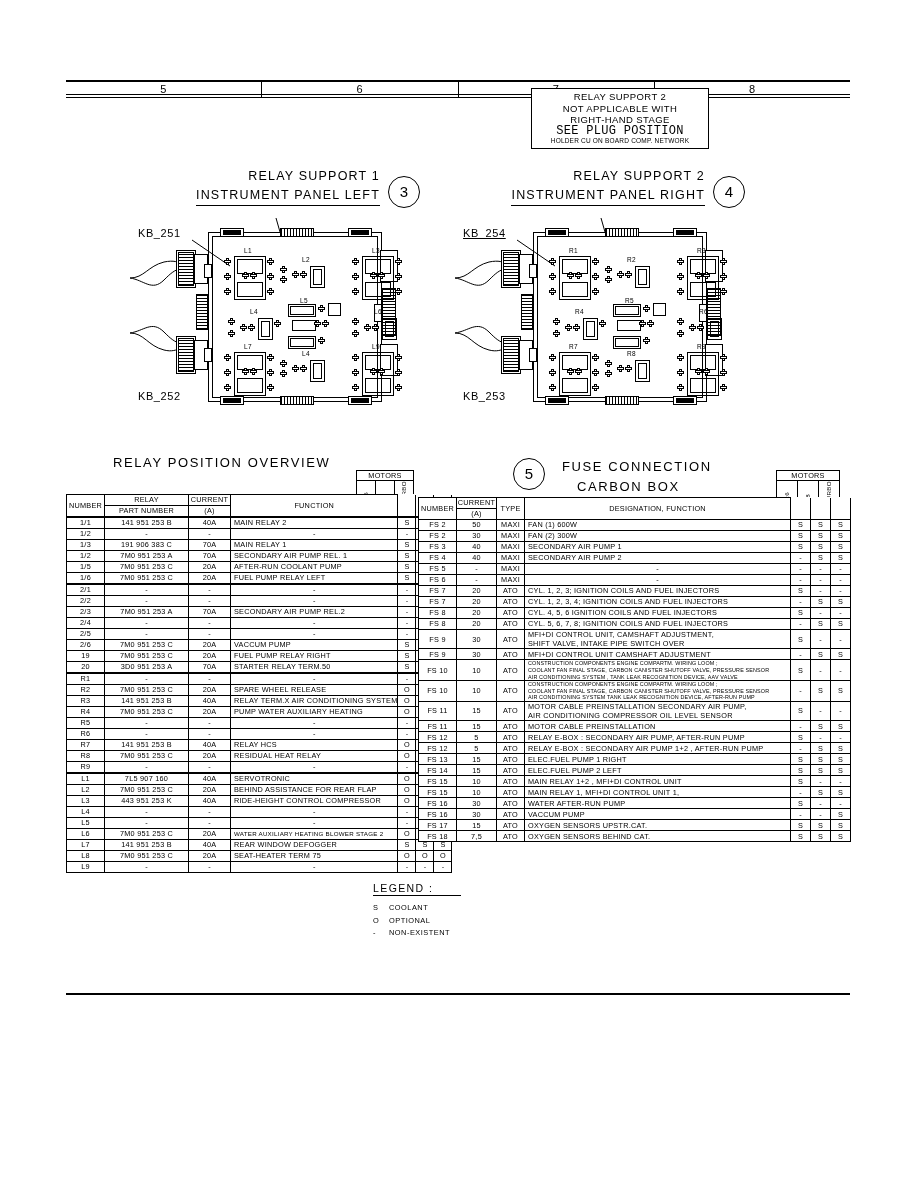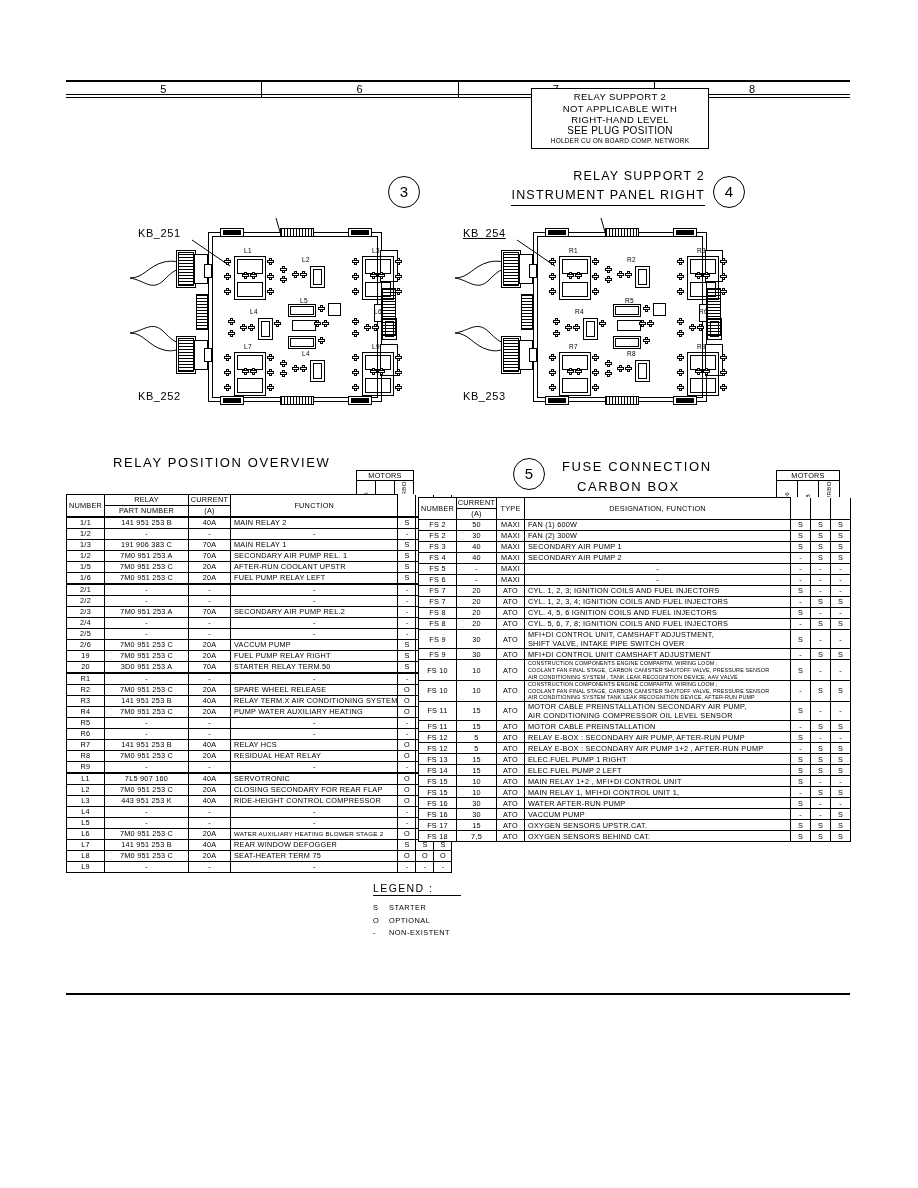--- a/index.html
+++ b/index.html
@@ -31,21 +31,21 @@
   .bottom-rule { position: absolute; left: 66px; top: 993px; width: 784px; height: 0;
      border-top: 2px solid #000; }
 
   
   .note-box {
     position: absolute; left: 531px; top: 88px; width: 176px;
     border: 1px solid #000; padding: 2px 0 3px 0; text-align: center;
     background: #fff;
   }
   .note-l1, .note-l2, .note-l3 { font-size: 9.5px; line-height: 11.5px; letter-spacing: .4px; }
-  .note-l4 { font-size: 10px; line-height: 10px; letter-spacing: .3px; }
+  .note-l4 { font-size: 12px; line-height: 10px; letter-spacing: .3px; font-family: Liberation Mono, monospace; }
   .note-l5 { font-size: 6.5px; line-height: 9px; letter-spacing: .2px; }
 
   
   .dia-title { position: absolute; text-align: right; }
   .dia-title .t1 { font-size: 12.5px; letter-spacing: 1.2px; line-height: 17px; }
   .dia-title .t2 { font-size: 12.5px; letter-spacing: 1.2px; line-height: 17px;
                    border-bottom: 1px solid #000; display: inline-block; padding-bottom: 1px; }
   .circ {
     position: absolute; width: 30px; height: 30px; border: 1.4px solid #000;
     border-radius: 50%; font-size: 15px; text-align: center; line-height: 29px;
@@ -129,25 +129,29 @@
     <div class="ruler-cell">6</div>
     <div class="ruler-cell">7</div>
     <div class="ruler-cell">8</div>
   </div>
   <div class="ruler-lead"></div>
   <div class="bottom-rule"></div>
 
   <div class="note-box">
     <div class="note-l1">RELAY SUPPORT 2</div>
     <div class="note-l2">NOT APPLICABLE WITH</div>
-    <div class="note-l3">RIGHT-HAND LEVEL</div>
+    <div class="note-l3">RIGHT-HAND STAGE</div>
     <div class="note-l4">SEE  PLUG POSITION</div>
     <div class="note-l5">HOLDER CU ON BOARD COMP. NETWORK</div>
   </div>
 
+  <div class="dia-title" style="left:175px; top:168px; width:205px;">
+    <div class="t1">RELAY SUPPORT 1</div>
+    <div><span class="t2">INSTRUMENT PANEL LEFT</span></div>
+  </div>
   <div class="circ" style="left:388px; top:176px;">3</div>
 
   <div class="dia-title" style="left:500px; top:168px; width:205px;">
     <div class="t1">RELAY SUPPORT 2</div>
     <div><span class="t2">INSTRUMENT PANEL RIGHT</span></div>
   </div>
   <div class="circ" style="left:713px; top:176px;">4</div>
 
   <div class="rs" style="left:130px; top:218px; width:290px; height:195px;">
     <div class="kb-lbl" style="left:8px; top:9px;">KB_251</div>
@@ -545,21 +549,21 @@
           <td class="tc">70A</td>
           <td class="tl">SECONDARY AIR PUMP REL.    1</td>
           <td class="tc">S</td>
           <td class="tc">S</td>
           <td class="tc">S</td>
         </tr>
         <tr>
           <td class="tc">1/5</td>
           <td class="tc">7M0 951 253 C</td>
           <td class="tc">20A</td>
-          <td class="tl">AFTER-RUN  COOLANT UPSTR</td>
+          <td class="tl">AFTER-RUN  COOLANT PUMP</td>
           <td class="tc">S</td>
           <td class="tc">-</td>
           <td class="tc">S</td>
         </tr>
         <tr>
           <td class="tc">1/6</td>
           <td class="tc">7M0 951 253 C</td>
           <td class="tc">20A</td>
           <td class="tl">FUEL PUMP  RELAY LEFT</td>
           <td class="tc">S</td>
@@ -725,21 +729,21 @@
           <td class="tc">40A</td>
           <td class="tl">SERVOTRONIC</td>
           <td class="tc">O</td>
           <td class="tc">O</td>
           <td class="tc">O</td>
         </tr>
         <tr>
           <td class="tc">L2</td>
           <td class="tc">7M0 951 253 C</td>
           <td class="tc">20A</td>
-          <td class="tl">CLOSING SECONDARY FOR  REAR FLAP</td>
+          <td class="tl">BEHIND ASSISTANCE FOR  REAR FLAP</td>
           <td class="tc">O</td>
           <td class="tc">O</td>
           <td class="tc">O</td>
         </tr>
         <tr>
           <td class="tc">L3</td>
           <td class="tc">443 951 253 K</td>
           <td class="tc">40A</td>
           <td class="tl">RIDE-HEIGHT CONTROL  COMPRESSOR</td>
           <td class="tc">O</td>
@@ -1142,19 +1146,19 @@
           <td class="tc">S</td>
           <td class="tc">S</td>
           <td class="tc">S</td>
         </tr>
       </tbody>
   </table>
 
   <div class="legend">
     <div><span class="legend-h">LEGEND :</span></div>
     <div style="margin-top:6px;" id="legend-rows">
-        <div class="legend-row"><span class="k">S</span><span>STARTER</span></div>
+        <div class="legend-row"><span class="k">S</span><span>COOLANT</span></div>
         <div class="legend-row"><span class="k">O</span><span>OPTIONAL</span></div>
         <div class="legend-row"><span class="k">-</span><span>NON-EXISTENT</span></div>
       </div>
   </div>
 
 </div>
 
 </body></html>

